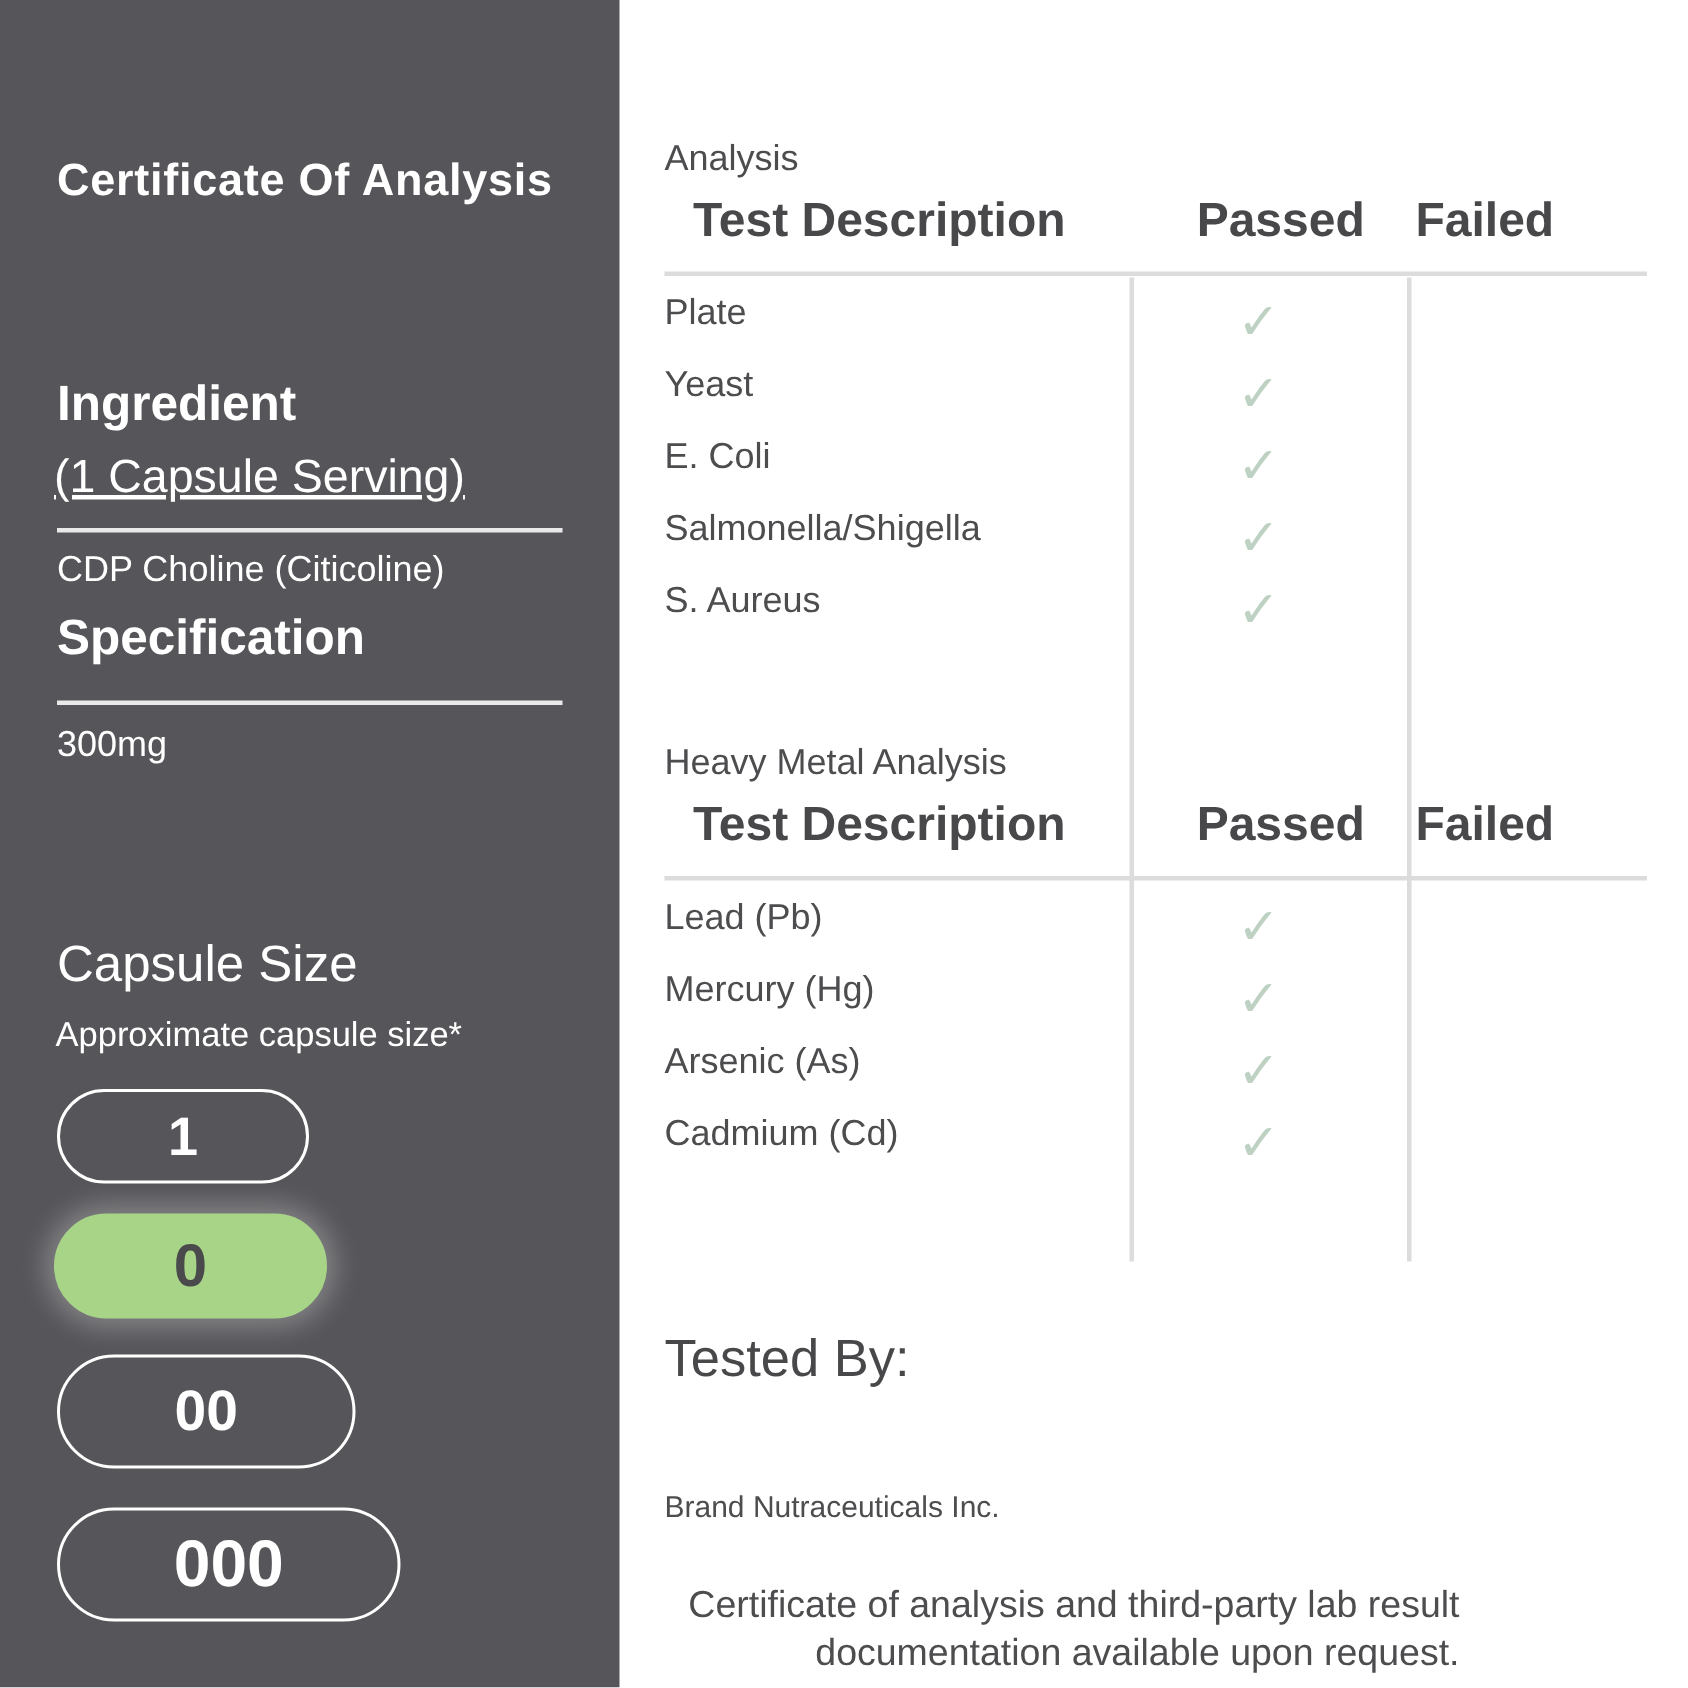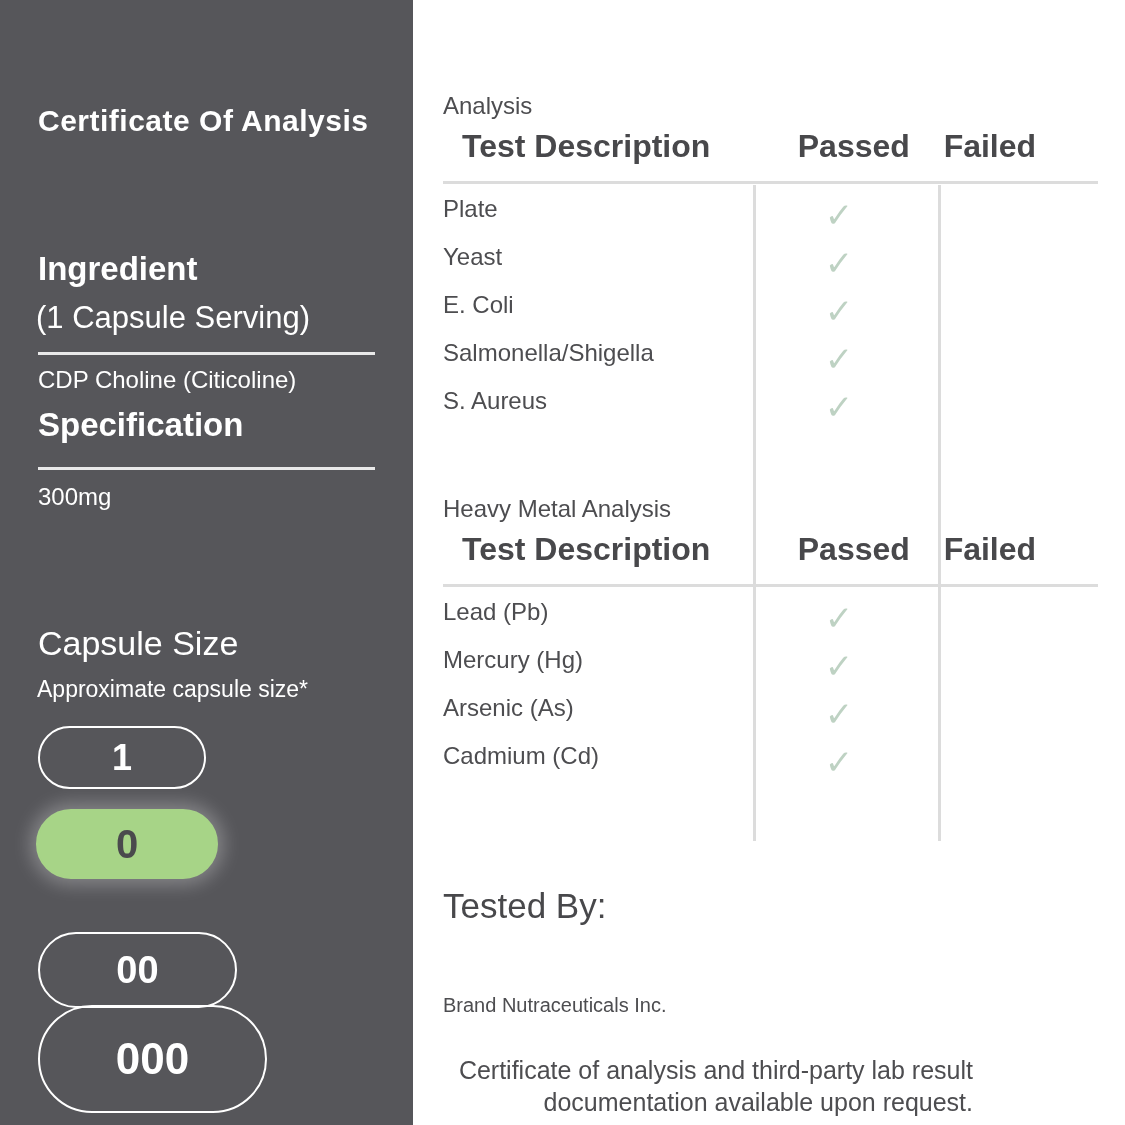--- a/index.html
+++ b/index.html
@@ -24,40 +24,40 @@
   .sidebar{
     position:absolute;left:0;top:0;width:413px;height:1125px;
     background:var(--sidebar-bg);
     color:#ffffff;
   }
   .side-title{
     position:absolute;left:38px;top:104px;width:340px;
     font-size:30px;font-weight:bold;line-height:1.15;letter-spacing:0.5px;
   }
   .ing-heading{position:absolute;left:38px;top:250px;font-size:33px;font-weight:bold;}
-  .ing-sub{position:absolute;left:36px;top:300px;font-size:31px;font-weight:400;}
+  .ing-sub{position:absolute;left:36px;top:300px;font-size:31px;font-weight:400;text-decoration:underline;}
   .side-rule{position:absolute;left:38px;width:337px;height:3px;background:var(--side-rule);}
   .rule-a{top:352px;}
   .rule-b{top:467px;}
   .ing-value{position:absolute;left:38px;top:366px;font-size:24px;}
   .spec-heading{position:absolute;left:38px;top:406px;font-size:33px;font-weight:bold;}
   .spec-value{position:absolute;left:38px;top:483px;font-size:24px;}
   .cap-heading{position:absolute;left:38px;top:624px;font-size:34px;font-weight:normal;}
   .cap-sub{position:absolute;left:37px;top:676px;font-size:23px;}
 
   .pill{
     position:absolute;
     display:flex;align-items:center;justify-content:center;
     border:2.5px solid #ffffff;border-radius:999px;
     color:#ffffff;font-weight:bold;
   }
   .pill.p0{left:38px;top:726px;width:168px;height:63px;font-size:36px;}
   .pill.p1{left:36px;top:809px;width:182px;height:70px;font-size:40px;}
-  .pill.p2{left:38px;top:932px;width:199px;height:76px;font-size:38px;}
-  .pill.p3{left:38px;top:1005px;width:229px;height:108px;font-size:44px;}
+  .pill.p2{left:38px;top:903px;width:199px;height:76px;font-size:38px;}
+  .pill.p3{left:38px;top:1005px;width:229px;height:76px;font-size:44px;}
   .pill.selected{
     background:var(--green);
     border-color:var(--green);
     color:#4a4a4d;
     box-shadow:0 0 18px 6px rgba(255,255,255,0.28);
   }
 
   
   .panel{position:absolute;left:443px;top:0;width:655px;height:1125px;}
   .vline{position:absolute;top:185px;width:3px;height:656px;background:var(--rule);}

